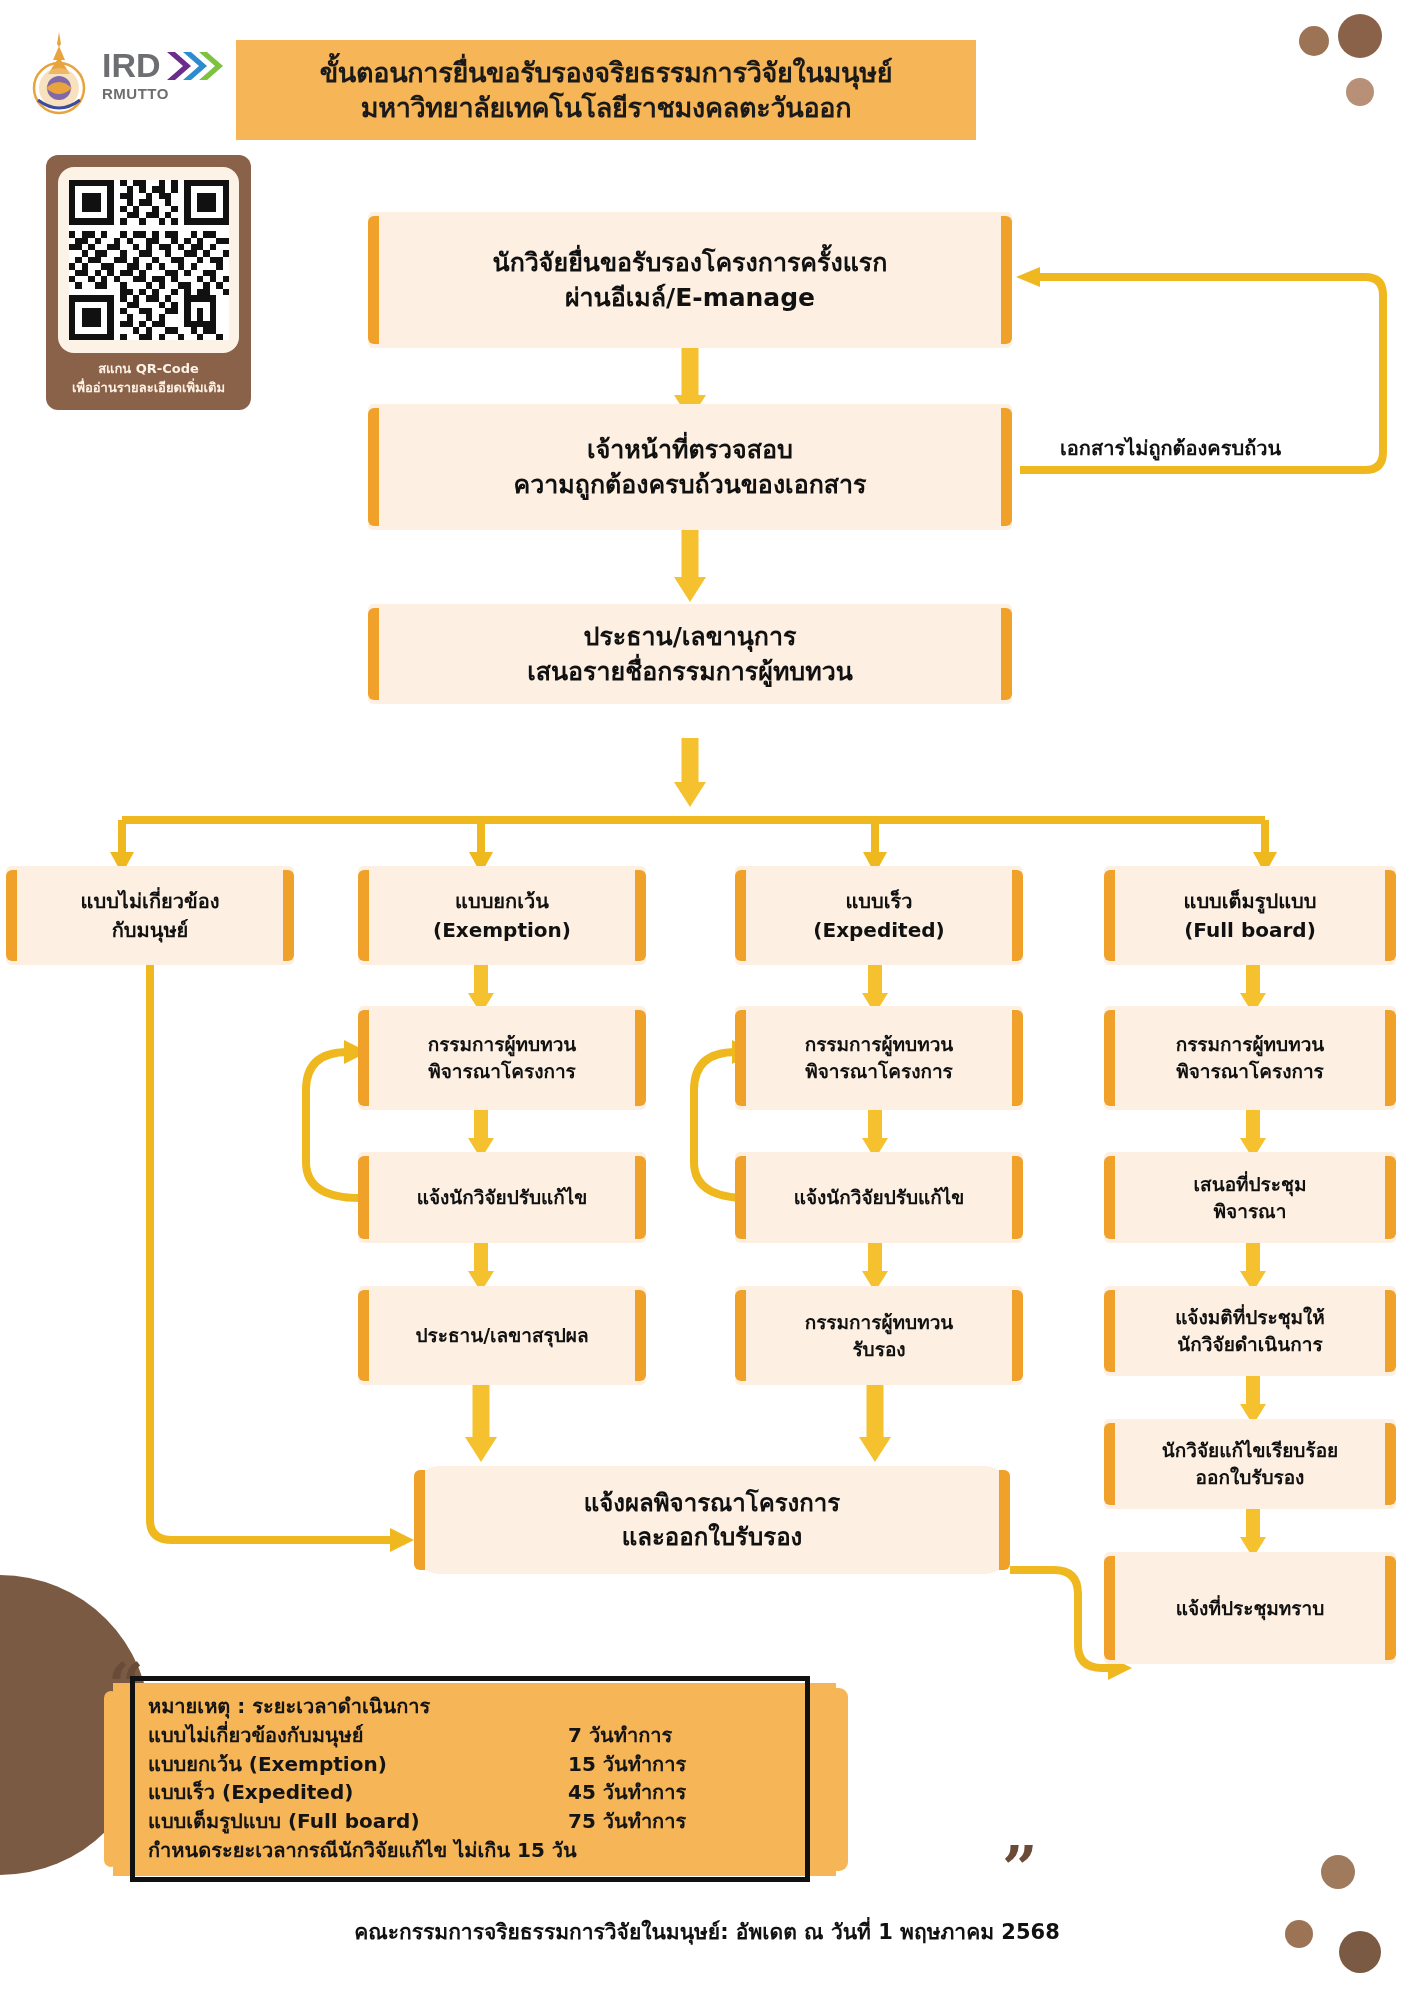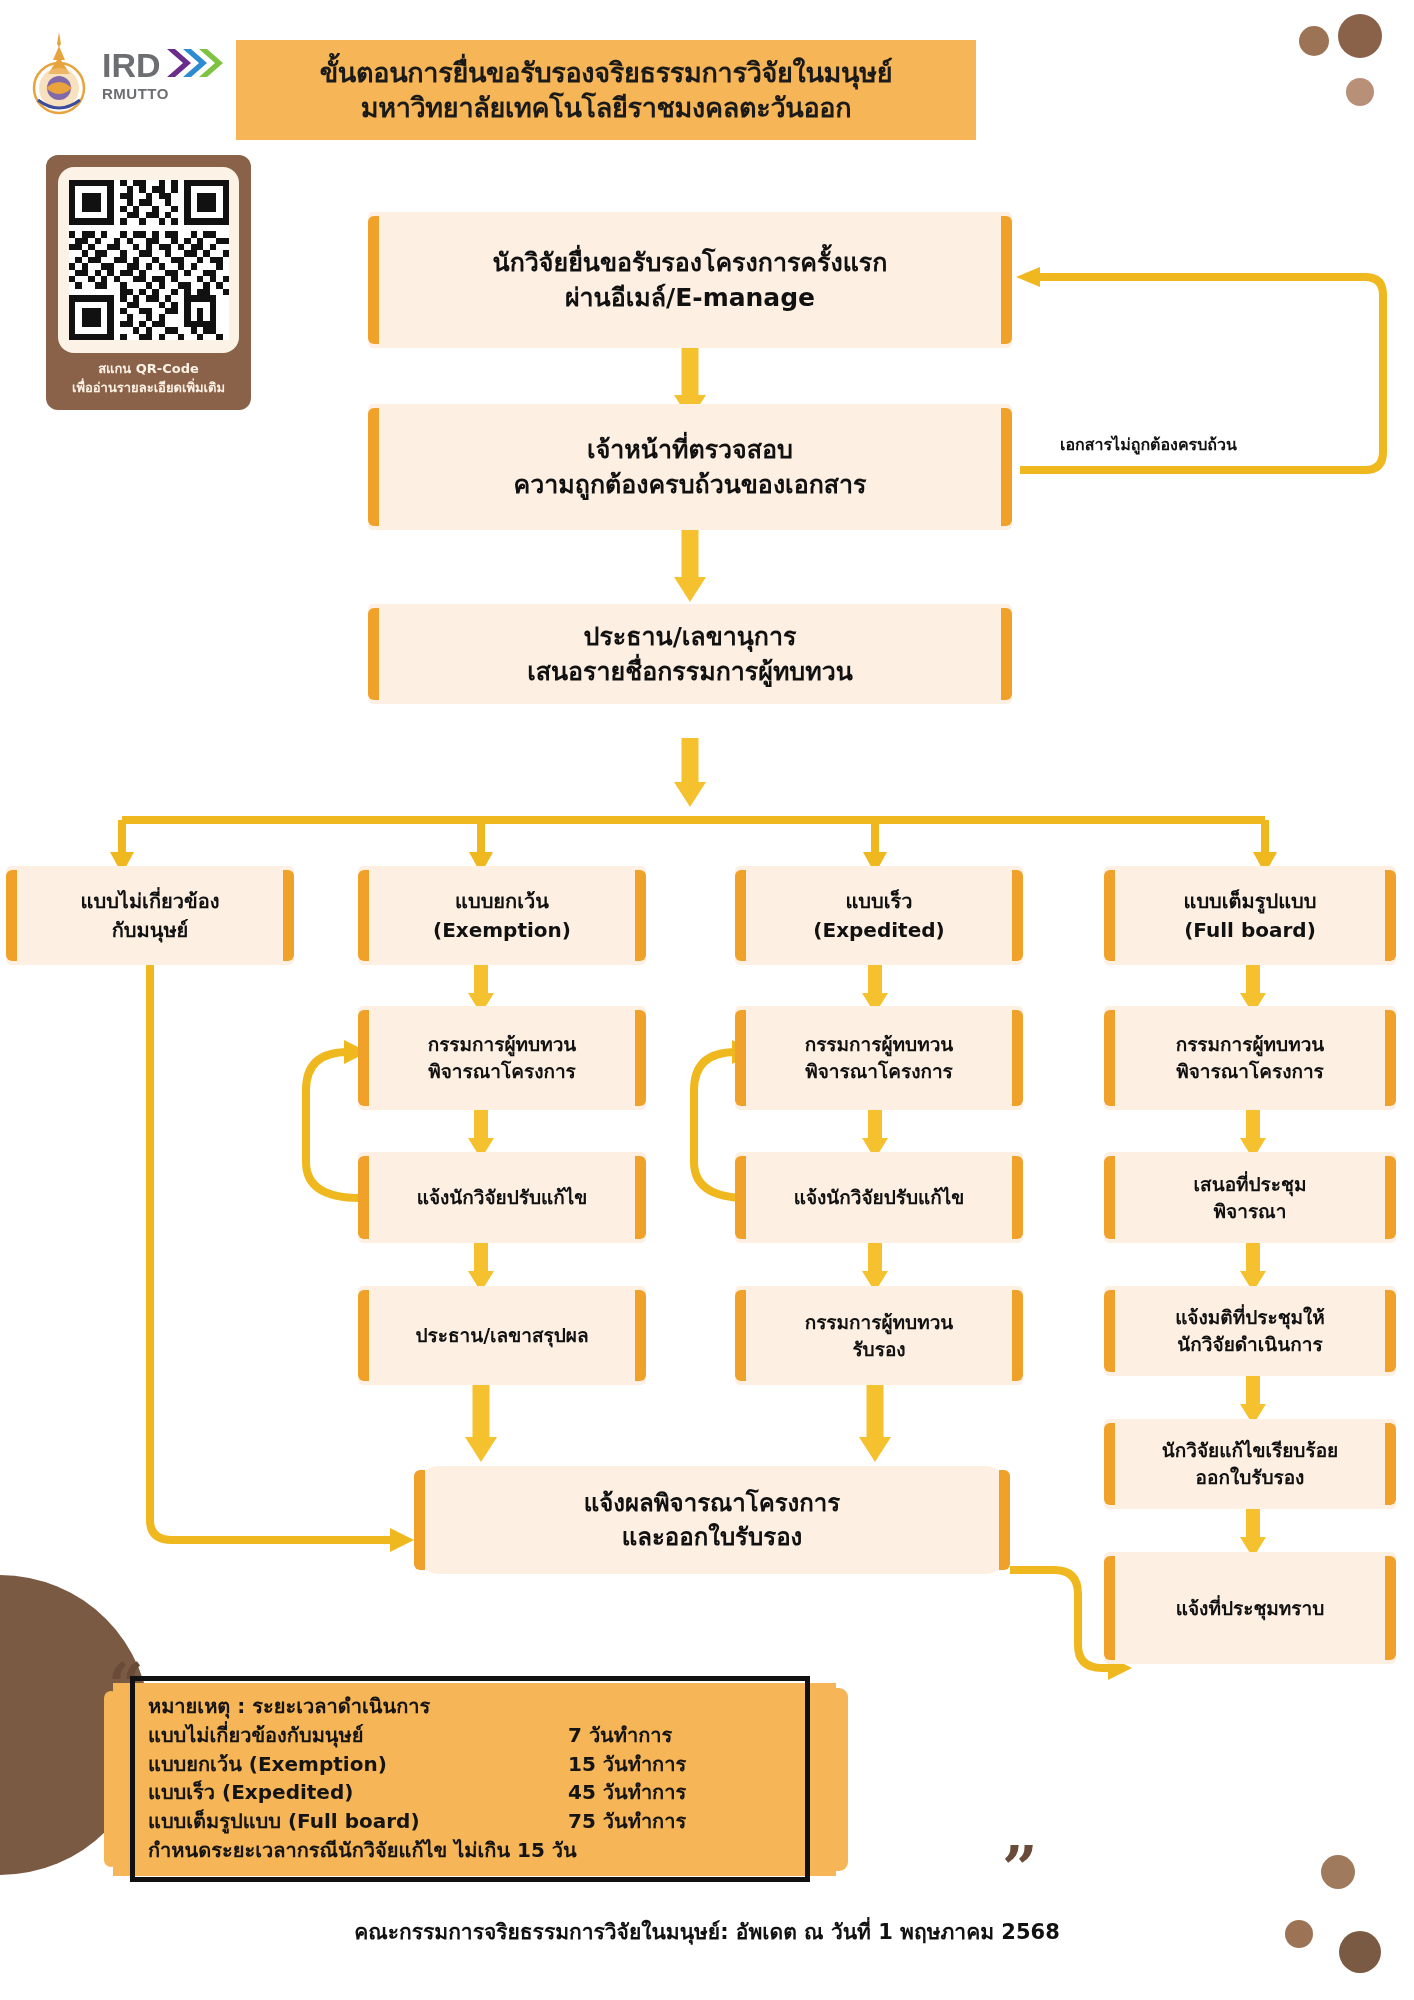--- a/index.html
+++ b/index.html
@@ -84,21 +84,21 @@
   .b-head { font-size: 20px; }
   .b-sub  { font-size: 19px; }
   .b-merge{ font-size: 24px; }
 
   
   #wires { position: absolute; left: 0; top: 0; width: 1414px; height: 2000px; pointer-events: none; }
 
   
   .side-label {
     position: absolute;
-    font-size: 16px; font-weight: bold; color: #111;
+    font-size: 20px; font-weight: bold; color: #111;
     white-space: nowrap;
   }
 
   
   .notes-paint {
     position: absolute; left: 113px; top: 1683px;
     width: 723px; height: 193px;
     background: #f6b557;
   }
   .notes-paint::before {
@@ -155,21 +155,21 @@
       <path d="M35 2 L37 14 L35 17 L33 14 Z" fill="#e8a33d"></path>
       <path d="M35 16 L41 30 L29 30 Z" fill="#e8a33d"></path>
       <path d="M35 27 L46 44 L24 44 Z" fill="#e8a33d"></path>
       <circle cx="35" cy="58" r="25" fill="none" stroke="#e8a33d" stroke-width="2.5"></circle>
       <circle cx="35" cy="58" r="20" fill="#f3c98a" opacity="0.55"></circle>
       <circle cx="35" cy="58" r="12" fill="#5a3fa0" opacity="0.75"></circle>
       <path d="M22 58 q13 -12 26 0 q-13 12 -26 0" fill="#e8a33d"></path>
       <path d="M14 70 q21 16 42 0" fill="none" stroke="#3b4c9c" stroke-width="3"></path>
     </svg>
     <div style="position:absolute;left:78px;top:16px;">
-      <div style="display:flex;">
+      <div style="display:flex;align-items:center;">
         <span style="font-size:34px;font-weight:bold;color:#6d6e71;font-family:'Liberation Sans',sans-serif;">IRD</span>
         <svg width="60" height="34" viewBox="0 0 60 34" style="margin-left:4px;">
           <path d="M2 3 L18 17 L2 31 L10 31 L26 17 L10 3 Z" fill="#6b2d8c"></path>
           <path d="M18 3 L34 17 L18 31 L26 31 L42 17 L26 3 Z" fill="#2d8ccf"></path>
           <path d="M34 3 L50 17 L34 31 L42 31 L58 17 L42 3 Z" fill="#7ec242"></path>
         </svg>
       </div>
       <div style="font-size:15px;font-weight:bold;color:#6d6e71;letter-spacing:0.5px;font-family:'Liberation Sans',sans-serif;">RMUTTO</div>
     </div>
   </div>

